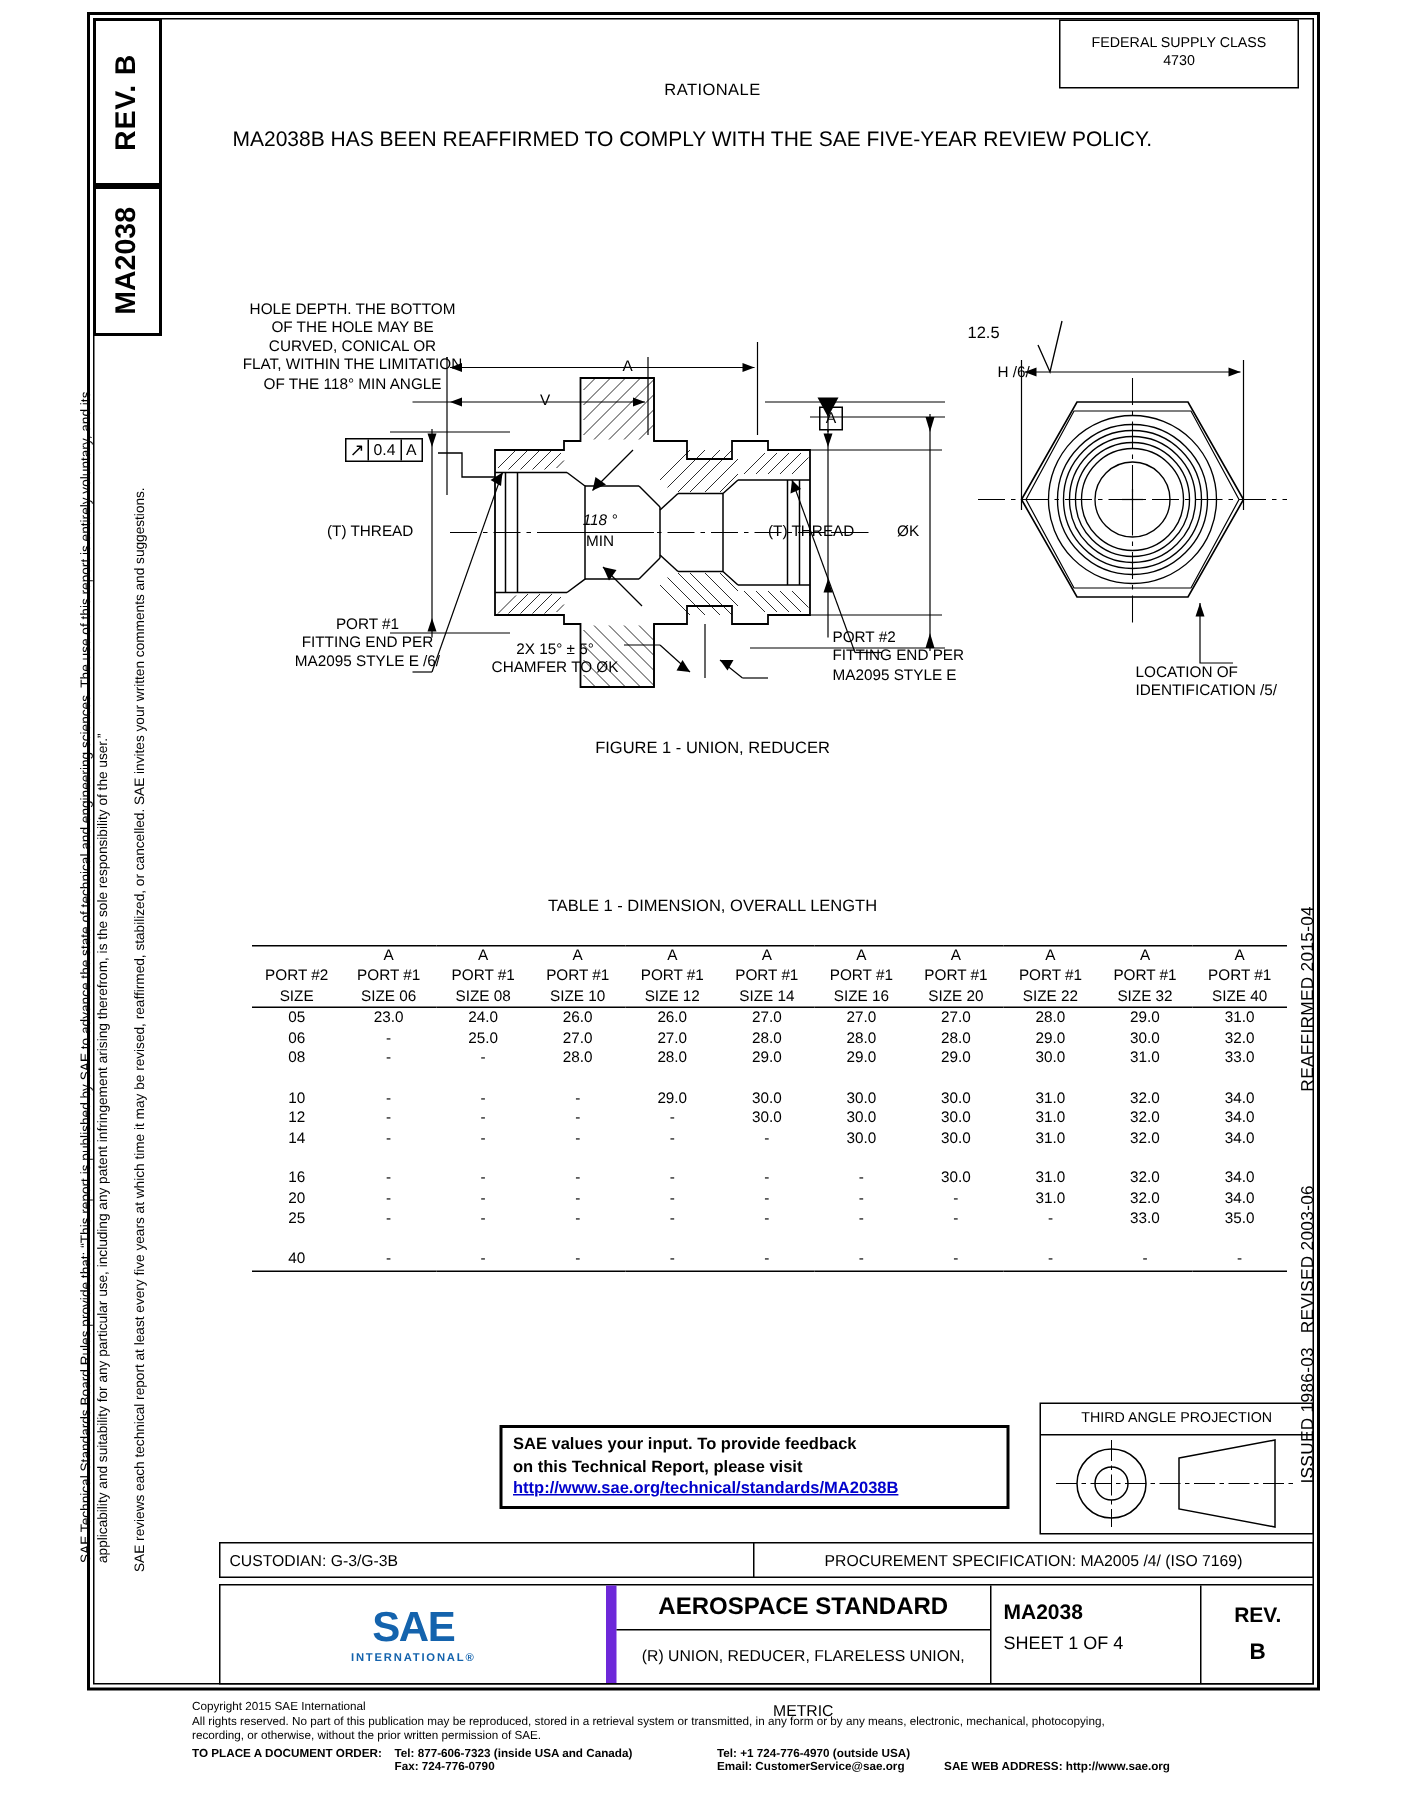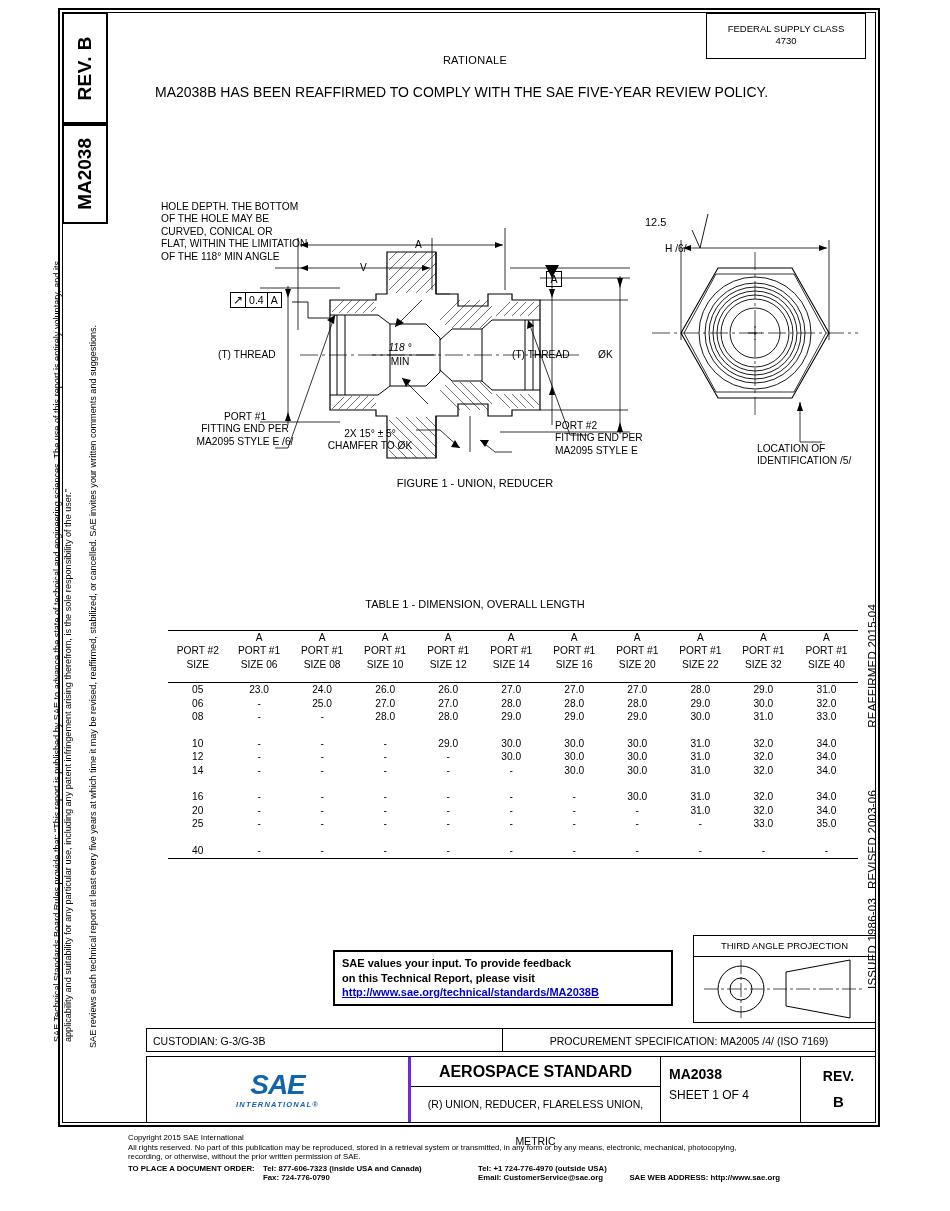--- a/index.html
+++ b/index.html
@@ -86,21 +86,21 @@
   #rationale-title {
     left: 0; top: 54px; width: 950px;
     text-align: center; font-size: 11px; letter-spacing: .3px;
   }
   #rationale-body {
     left: 155px; top: 84px; font-size: 14px;
   }
 
   
   .note { font-size: 10.2px; line-height: 12.4px; white-space: pre-line; }
-  #note-hole { left: 161px; top: 201px; width: 180px; text-align: left; }
+  #note-hole { left: 145px; top: 201px; width: 180px; text-align: center; }
   #note-port1 { left: 185px; top: 411px; width: 120px; text-align: center; }
   #note-chamfer { left: 305px; top: 428px; width: 130px; text-align: center; }
   #note-port2 { left: 555px; top: 420px; width: 130px; text-align: left; }
   #note-ident { left: 757px; top: 443px; width: 120px; text-align: left; }
   #lbl-thread-l { left: 218px; top: 349px; font-size: 10.2px; }
   #lbl-thread-r { left: 512px; top: 349px; font-size: 10.2px; }
   #lbl-ok { left: 598px; top: 349px; font-size: 10.2px; }
   #lbl-A-dim { left: 415px; top: 239px; font-size: 10.2px; }
   #lbl-V-dim { left: 360px; top: 262px; font-size: 10.2px; }
   #lbl-118 { left: 383px; top: 342px; font-size: 10.2px; text-align:center; width:34px;font-style:italic;}
@@ -117,21 +117,21 @@
   
   #fcf {
     left: 230px; top: 292px; height: 16px;
     border: 1px solid #000; display: flex; font-size: 10.5px;
   }
   #fcf > div { border-right: 1px solid #000; padding: 0 3px; display:flex; align-items:center; }
   #fcf > div:last-child { border-right: none; }
   #fcf .sym { font-size: 12px; padding: 0 2px; }
 
   #figure-caption {
-    left: 0; top: 477px; width: 950px;
+    left: 0; top: 493px; width: 950px;
     text-align: center; font-size: 11px;
   }
 
   
   #table-title {
     left: 0; top: 598px; width: 950px;
     text-align: center; font-size: 11px;
   }
   #dim-table {
     left: 168px; top: 630px; width: 690px;
@@ -139,21 +139,21 @@
     font-size: 10.2px;
   }
   #dim-table th, #dim-table td {
     text-align: center;
     padding: 0;
     font-weight: normal;
     height: 13.4px;
     line-height: 13.4px;
   }
   #dim-table thead tr:first-child th { border-top: 1.5px solid #000; }
-  #dim-table thead tr:last-child th { border-bottom: 1px solid #000; padding-bottom: 11px; }
+  #dim-table thead tr:last-child th { border-bottom: 1px solid #000; padding-bottom: 0; }
   #dim-table tbody tr.gap td { height: 11px; }
   #dim-table tbody tr.last td { border-bottom: 1.5px solid #000; }
 
   
   #feedback-box {
     left: 333px; top: 950px; width: 340px; height: 56px;
     border: 2px solid #000; background: #fff;
     padding: 4px 7px;
     font-size: 11px; font-weight: bold; line-height: 14.5px;
   }
@@ -182,21 +182,21 @@
   #procurement-cell {
     position:absolute; left:356px; top:0; width: 374px; height: 24px;
     border: 1px solid #000;
     font-size: 10.5px; line-height: 24px; text-align: center;
   }
   #title-block {
     left: 146px; top: 1056px; width: 730px; height: 67px;
     border: 1px solid #000;
   }
   #tb-logo { position:absolute; left:0; top:0; width: 264px; height: 100%;
-             border-right: 3px solid #6d28d9; display:flex; align-items:center; justify-content:center;font-style:italic; }
+             border-right: 7px solid #6d28d9; display:flex; align-items:center; justify-content:center; }
   #tb-mid  { position:absolute; left:264px; top:0; width: 250px; height:100%;
              border-right: 1px solid #000; }
   #tb-mid-top { position:absolute; left:0; top:0; width:100%; height: 29px;
              border-bottom: 1px solid #000; text-align:center;
              font-size: 16px; font-weight:bold; line-height: 29px; }
   #tb-mid-bot { position:absolute; left:0; top:29px; width:100%; height: 37px;
              text-align:center; font-size: 10.5px; line-height: 37px; }
   #tb-num  { position:absolute; left:514px; top:0; width: 140px; height:100%;
              border-right: 1px solid #000; padding: 9px 0 0 8px; }
   #tb-num .big { font-size: 14px; font-weight: bold; }

